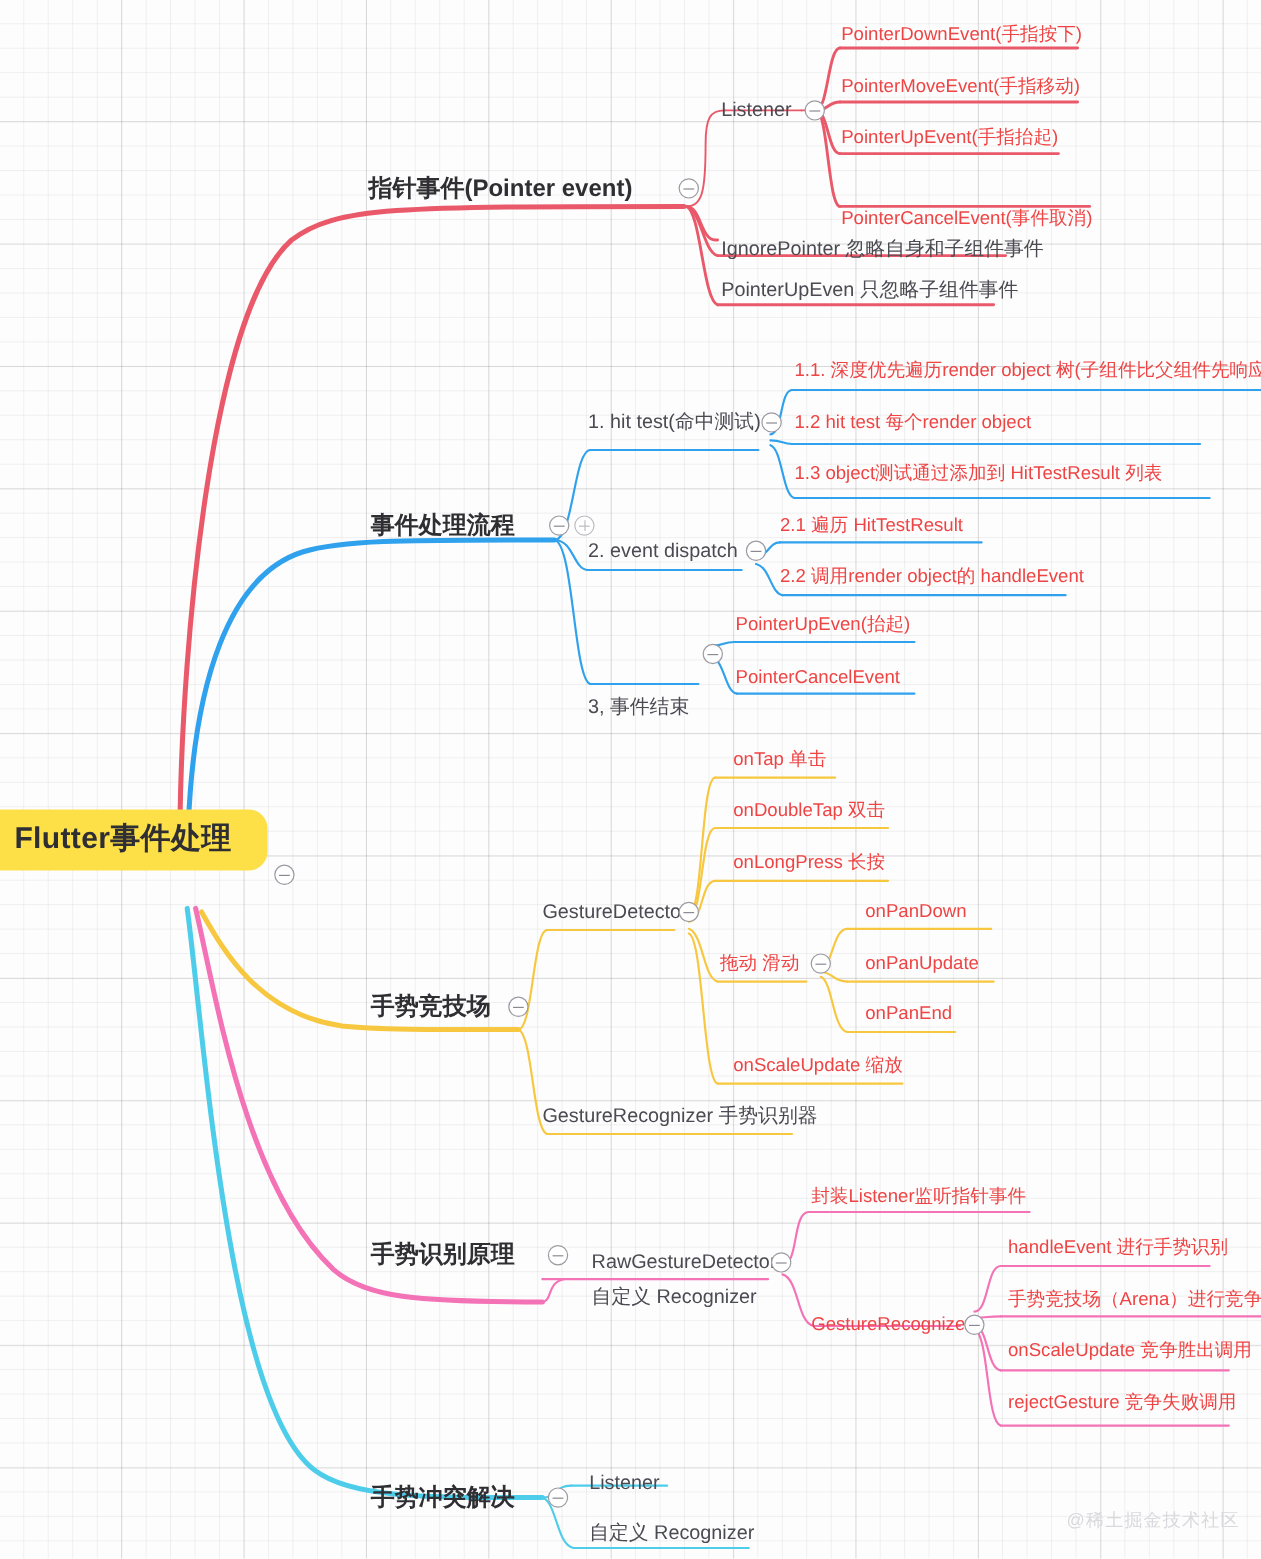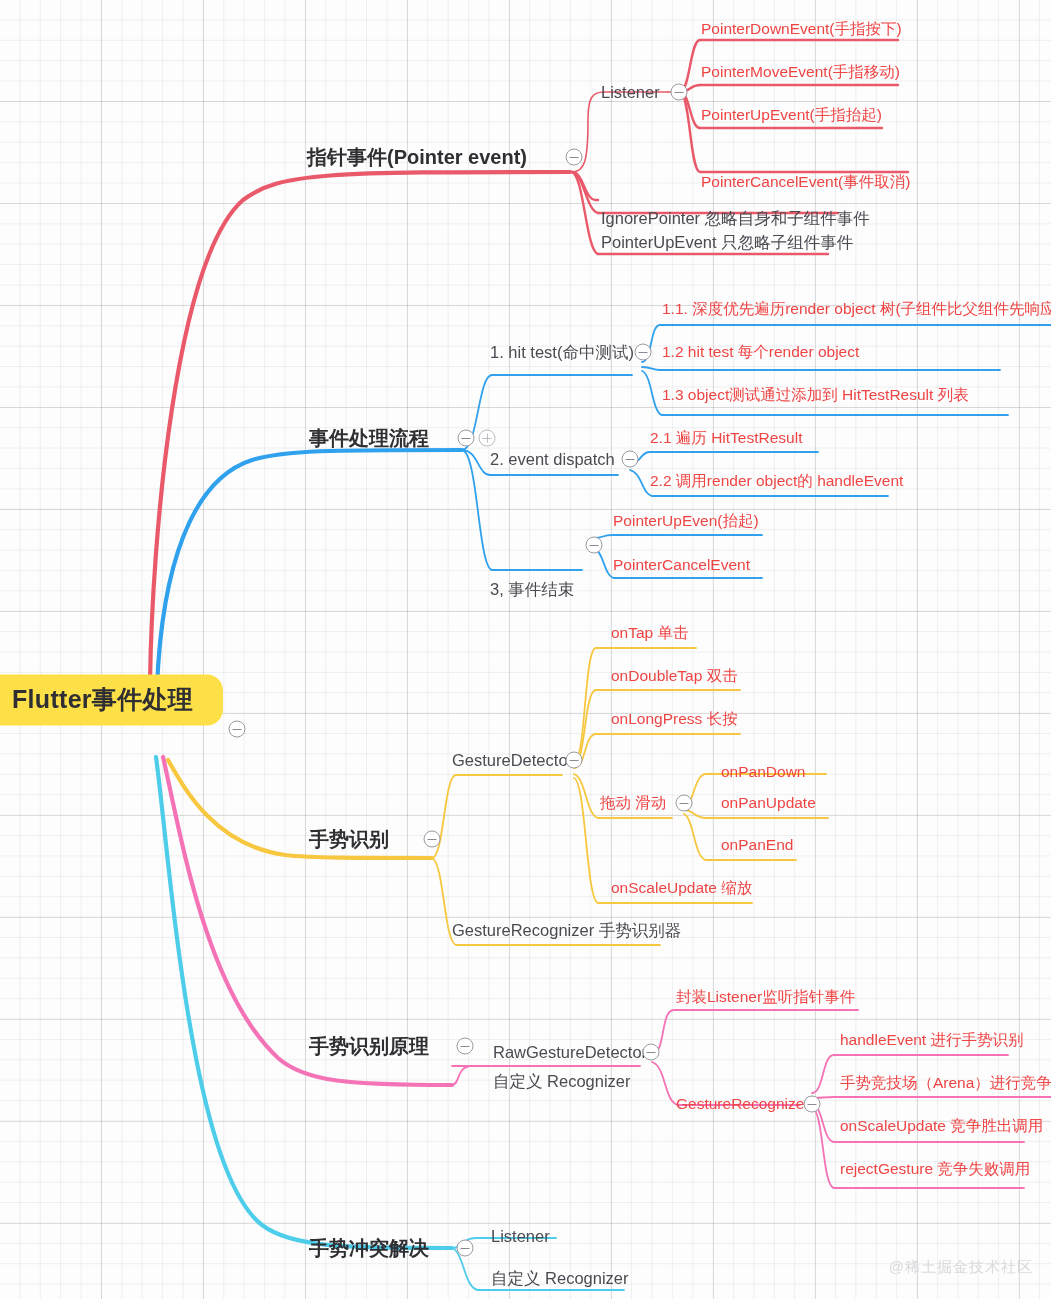--- a/index.html
+++ b/index.html
@@ -248,25 +248,25 @@
   </div>
   <div class="node lv3" style="left:701px;top:72px;">
     <span>PointerMoveEvent(手指移动)</span>
   </div>
   <div class="node lv3" style="left:701px;top:115px;">
     <span>PointerUpEvent(手指抬起)</span>
   </div>
   <div class="node lv3" style="left:701px;top:158px;margin-top:24px;">
     <span>PointerCancelEvent(事件取消)</span>
   </div>
-  <div class="node lv2" style="left:601px;top:218px;">
+  <div class="node lv2" style="left:601px;top:208px;">
     <span>IgnorePointer 忽略自身和子组件事件</span>
   </div>
   <div class="node lv2" style="left:601px;top:242px;">
-    <span>PointerUpEvent 只忽略子组件事件</span>
+    <span>PointerUpEven 只忽略子组件事件</span>
   </div>
 
   <div class="node lv1" style="left:309px;top:438px;">
     <span>事件处理流程</span>
   </div>
   <div class="toggle" style="left:466px;top:438px;"></div>
   <div class="toggle plus" style="left:487px;top:438px;"></div>
 
   <div class="node lv2" style="left:490px;top:352px;">
     <span>1. hit test(命中测试)</span>
@@ -298,21 +298,21 @@
   </div>
   <div class="toggle" style="left:594px;top:545px;"></div>
   <div class="node lv3" style="left:613px;top:521px;">
     <span>PointerUpEven(抬起)</span>
   </div>
   <div class="node lv3" style="left:613px;top:565px;">
     <span>PointerCancelEvent</span>
   </div>
 
   <div class="node lv1" style="left:309px;top:839px;">
-    <span>手势识别</span>
+    <span>手势竞技场</span>
   </div>
   <div class="toggle" style="left:432px;top:839px;"></div>
 
   <div class="node lv2" style="left:452px;top:760px;">
     <span>GestureDetector</span>
   </div>
   <div class="toggle" style="left:574px;top:760px;"></div>
 
   <div class="node lv3" style="left:611px;top:633px;">
     <span>onTap 单击</span>
@@ -320,21 +320,21 @@
   <div class="node lv3" style="left:611px;top:676px;">
     <span>onDoubleTap 双击</span>
   </div>
   <div class="node lv3" style="left:611px;top:719px;text-align:right;">
     <span>onLongPress 长按</span>
   </div>
   <div class="node lv3" style="left:600px;top:803px;">
     <span>拖动 滑动</span>
   </div>
   <div class="toggle" style="left:684px;top:803px;"></div>
-  <div class="node lv3" style="left:721px;top:760px;margin-top:12px;">
+  <div class="node lv3" style="left:721px;top:760px;">
     <span>onPanDown</span>
   </div>
   <div class="node lv3" style="left:721px;top:803px;">
     <span>onPanUpdate</span>
   </div>
   <div class="node lv3" style="left:721px;top:845px;">
     <span>onPanEnd</span>
   </div>
   <div class="node lv3" style="left:611px;top:888px;">
     <span>onScaleUpdate 缩放</span>

